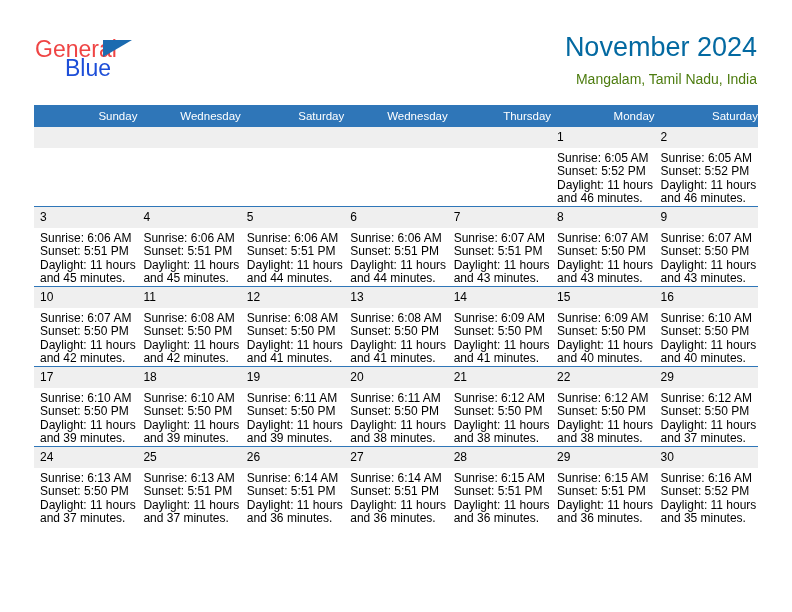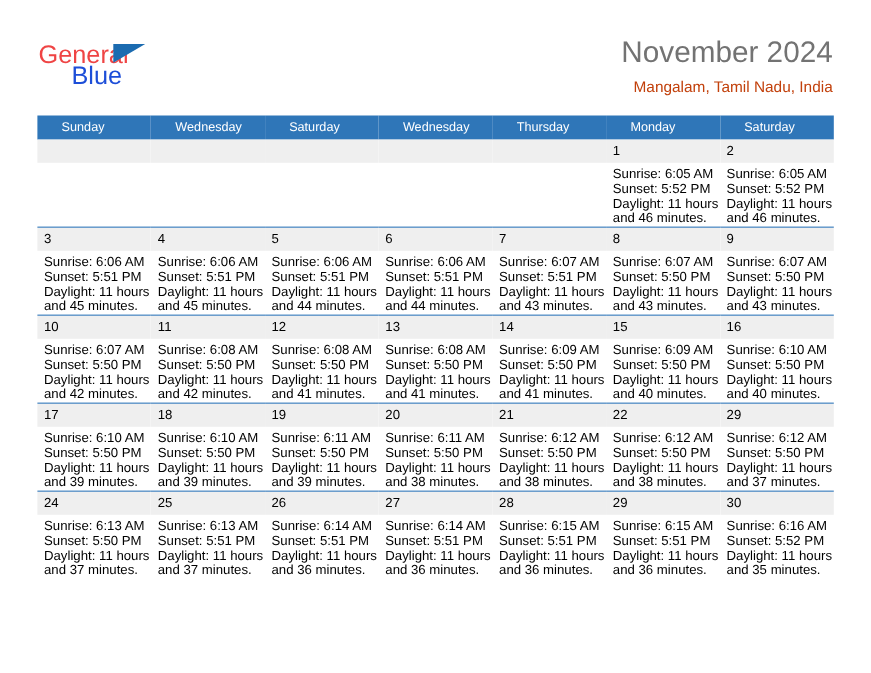--- a/index.html
+++ b/index.html
@@ -69,49 +69,49 @@
 
   .title-block {
     position: absolute;
     right: 35px;
     top: 30px;
     text-align: right;
   }
   .cal-title {
     font-size: 27px;
     line-height: 34px;
-    color: #737373;
+    color: #0369a1;
     font-weight: normal;
     white-space: nowrap;
   }
   .cal-subtitle {
     margin-top: 6px;
     font-size: 14px;
     line-height: 18px;
-    color: #c2410c;
+    color: #4d7c0f;
     white-space: nowrap;
     text-align: right;
   }
 
   
   .calendar {
     position: absolute;
     left: 34px;
     top: 105px;
     width: 724px;
     border-collapse: collapse;
     table-layout: fixed;
   }
   .calendar th {
     background: #2f76b8;
     color: #ffffff;
     font-size: 11.5px;
     font-weight: normal;
-    text-align: left;
-    padding: 5px 0 5px 22px;
+    text-align: right;
+    padding: 5px 0 5px 0;
     height: 11px;
     border: none;
   }
   .calendar td {
     vertical-align: top;
     padding: 0;
     border: none;
     border-top: 1px solid #2f76b8;
     height: 79px;
     background: #ffffff;

